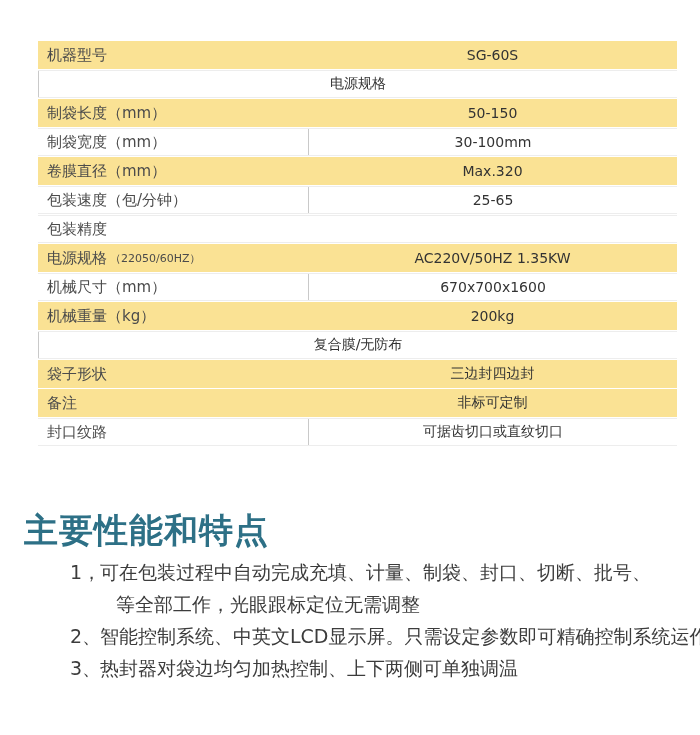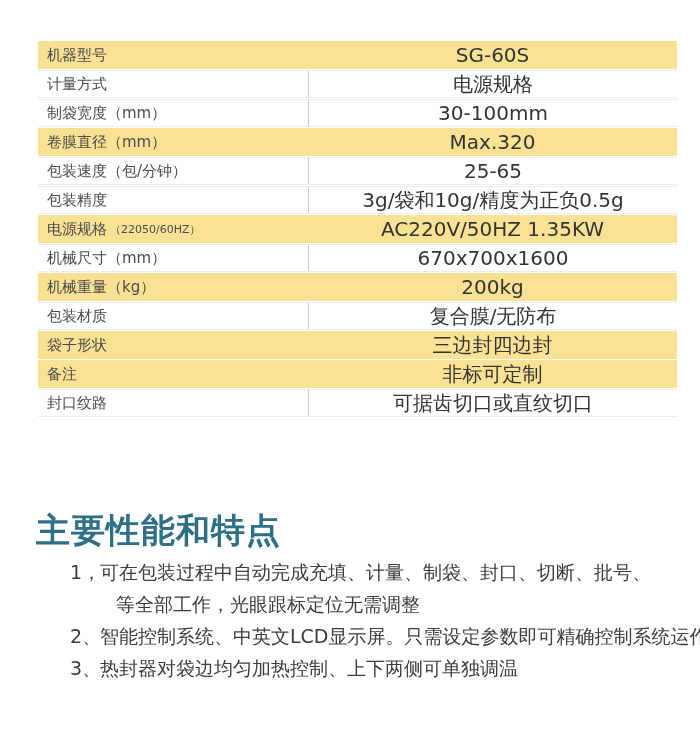--- a/index.html
+++ b/index.html
@@ -20,28 +20,28 @@
     width:270px; flex:0 0 270px; box-sizing:border-box;
     display:flex; align-items:center; gap:3px;
     padding-left:9px;
     font-size:15px; color:var(--label-text);
     white-space:nowrap;
   }
   .label-note { font-size:11px; letter-spacing:0;text-align:right; }
   .cell-value {
     flex:1 1 auto;
     display:flex; align-items:center; justify-content:center;
-    font-size:20px; color:var(--value-text);
+    font-size:14px; color:var(--value-text);
     white-space:nowrap;
   }
   .row.white .cell-value { border-left:1px solid var(--divider); }
 
   
   .features-heading {
-    position:absolute; left:36px; top:508px; margin:0;
+    position:absolute; left:24px; top:508px; margin:0;
     font-size:34px; font-weight:bold; letter-spacing:1px;
     color:var(--heading-teal);
   }
   .features-list { position:absolute; left:70px; top:556px; width:614px; }
   .feat-line { display:flex; line-height:32px; font-size:19px; color:var(--body-text); }
   .feat-num { flex:0 0 auto; width:30px; }
   .feat-line.cont .feat-num { width:46px; }
   .feat-text { flex:0 1 auto; white-space:nowrap; }
 </style>
 </head>
@@ -49,24 +49,27 @@
 
 <div class="page">
   <section class="spec-table" id="spec-table">
       <div class="row yellow">
         <div class="cell-label">
           <span class="label-text">机器型号</span>
         </div>
         <div class="cell-value">SG-60S</div>
       </div>
       <div class="row white">
+        <div class="cell-value">电源规格</div>
+      </div>
+      <div class="row yellow">
         <div class="cell-label">
-          <span class="label-text">计量方式</span>
+          <span class="label-text">制袋长度（mm）</span>
         </div>
-        <div class="cell-value">电源规格</div>
+        <div class="cell-value">50-150</div>
       </div>
       <div class="row white">
         <div class="cell-label">
           <span class="label-text">制袋宽度（mm）</span>
         </div>
         <div class="cell-value">30-100mm</div>
       </div>
       <div class="row yellow">
         <div class="cell-label">
           <span class="label-text">卷膜直径（mm）</span>
@@ -76,21 +79,20 @@
       <div class="row white">
         <div class="cell-label">
           <span class="label-text">包装速度（包/分钟）</span>
         </div>
         <div class="cell-value">25-65</div>
       </div>
       <div class="row white">
         <div class="cell-label">
           <span class="label-text">包装精度</span>
         </div>
-        <div class="cell-value">3g/袋和10g/精度为正负0.5g</div>
       </div>
       <div class="row yellow">
         <div class="cell-label">
           <span class="label-text">电源规格</span>
           <span class="label-note">（22050/60HZ）</span>
         </div>
         <div class="cell-value">AC220V/50HZ 1.35KW</div>
       </div>
       <div class="row white">
         <div class="cell-label">
@@ -98,23 +100,20 @@
         </div>
         <div class="cell-value">670x700x1600</div>
       </div>
       <div class="row yellow">
         <div class="cell-label">
           <span class="label-text">机械重量（kg）</span>
         </div>
         <div class="cell-value">200kg</div>
       </div>
       <div class="row white">
-        <div class="cell-label">
-          <span class="label-text">包装材质</span>
-        </div>
         <div class="cell-value">复合膜/无防布</div>
       </div>
       <div class="row yellow">
         <div class="cell-label">
           <span class="label-text">袋子形状</span>
         </div>
         <div class="cell-value">三边封四边封</div>
       </div>
       <div class="row yellow">
         <div class="cell-label">

